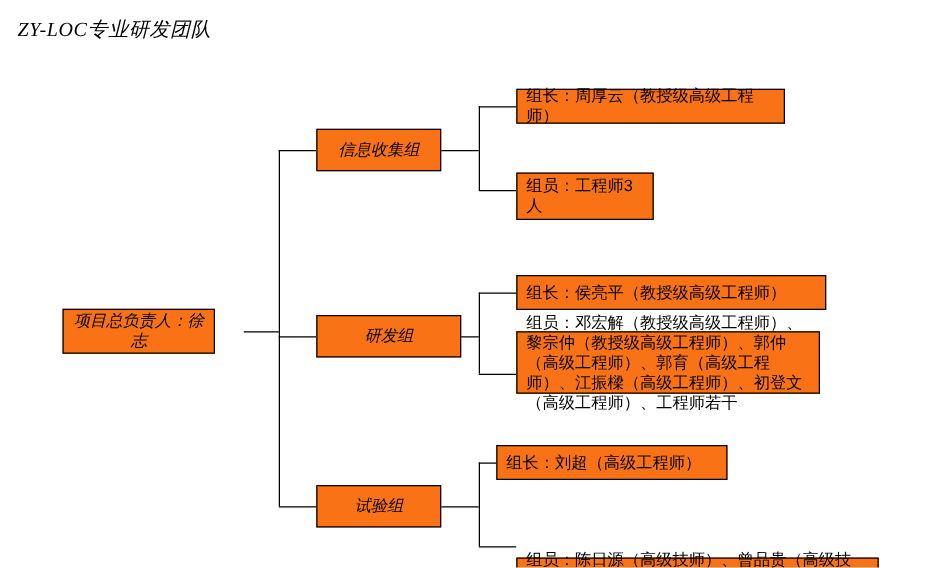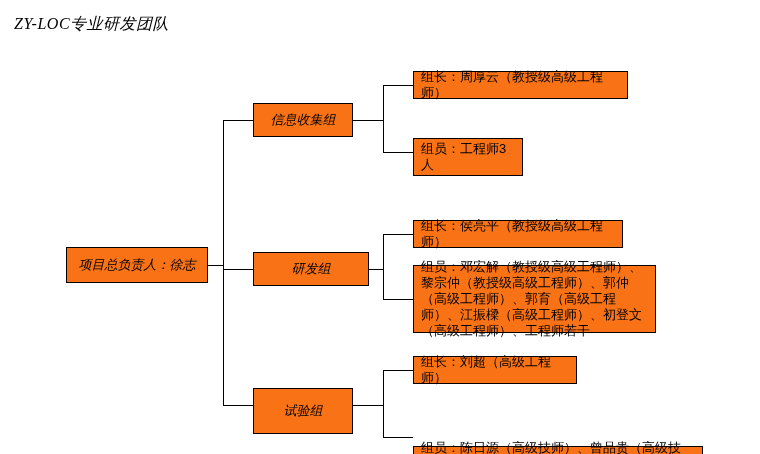--- a/index.html
+++ b/index.html
@@ -69,23 +69,23 @@
     <div class="line h" style="left: 383px; top: 85px; width: 30px;"></div>
     <div class="line h" style="left: 383px; top: 152px; width: 30px;"></div>
     <div class="line h" style="left: 353px; top: 269px; width: 30px;"></div>
     <div class="line v" style="left: 383px; top: 234px; height: 65px;"></div>
     <div class="line h" style="left: 383px; top: 234px; width: 30px;"></div>
     <div class="line h" style="left: 383px; top: 299px; width: 30px;"></div>
     <div class="line h" style="left: 353px; top: 405px; width: 30px;"></div>
     <div class="line v" style="left: 383px; top: 370px; height: 67px;"></div>
     <div class="line h" style="left: 383px; top: 370px; width: 30px;"></div>
     <div class="line h" style="left: 383px; top: 437px; width: 30px;"></div>
-    <div class="node center" style="left: 50px; top: 247px; width: 142px; height: 36px; margin-left: 16px;">项目总负责人：徐志</div>
+    <div class="node center" style="left: 50px; top: 247px; width: 122px; height: 36px;">项目总负责人：徐志</div>
     <div class="node center" style="left: 253px; top: 103px; width: 100px; height: 34px;">信息收集组</div>
     <div class="node left" style="left: 413px; top: 71px; width: 215px; height: 28px;">组长：周厚云（教授级高级工程师）</div>
     <div class="node left" style="left: 413px; top: 138px; width: 110px; height: 38px;">组员：工程师3人</div>
     <div class="node center" style="left: 253px; top: 252px; width: 116px; height: 34px; text-align: right;">研发组</div>
-    <div class="node left" style="left: 413px; top: 220px; width: 210px; height: 28px;">组长：侯亮平（教授级高级工程师）</div>
-    <div class="node left" style="left: 413px; top: 265px; width: 243px; height: 68px;">组员：邓宏解（教授级高级工程师）、黎宗仲（教授级高级工程师）、郭仲（高级工程师）、郭育（高级工程师）、江振樑（高级工程师）、初登文（高级工程师）、工程师若干</div>
-    <div class="node center" style="left: 253px; top: 388px; width: 100px; height: 46px;">试验组</div>
-    <div class="node left" style="left: 413px; top: 356px; width: 164px; height: 28px;">组长：刘超（高级工程师）</div>
+    <div class="node left" style="left: 413px; top: 220px; width: 248px; height: 28px;">组长：侯亮平（教授级高级工程师）</div>
+    <div class="node left" style="left: 413px; top: 265px; width: 243px; height: 50px;">组员：邓宏解（教授级高级工程师）、黎宗仲（教授级高级工程师）、郭仲（高级工程师）、郭育（高级工程师）、江振樑（高级工程师）、初登文（高级工程师）、工程师若干</div>
+    <div class="node center" style="left: 253px; top: 388px; width: 100px; height: 34px;">试验组</div>
+    <div class="node left" style="left: 397px; top: 356px; width: 185px; height: 28px;">组长：刘超（高级工程师）</div>
     <div class="node left" style="left: 413px; top: 446px; width: 290px; height: 19px;">组员：陈日源（高级技师）、曾品贵（高级技师）等</div>
   </div>
 
 </body></html>

